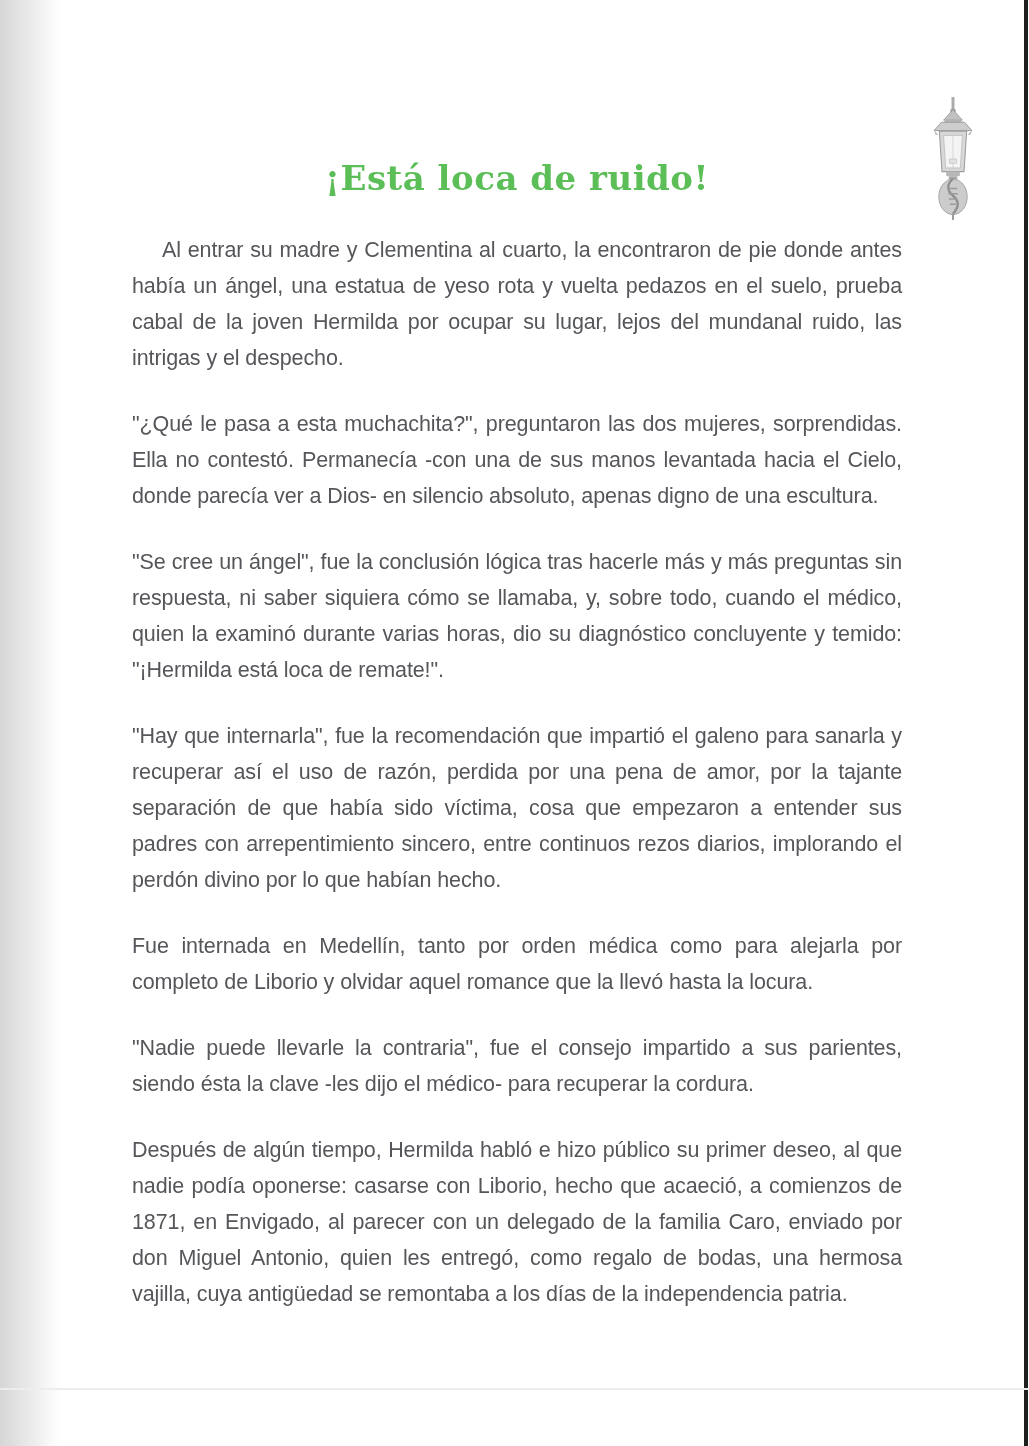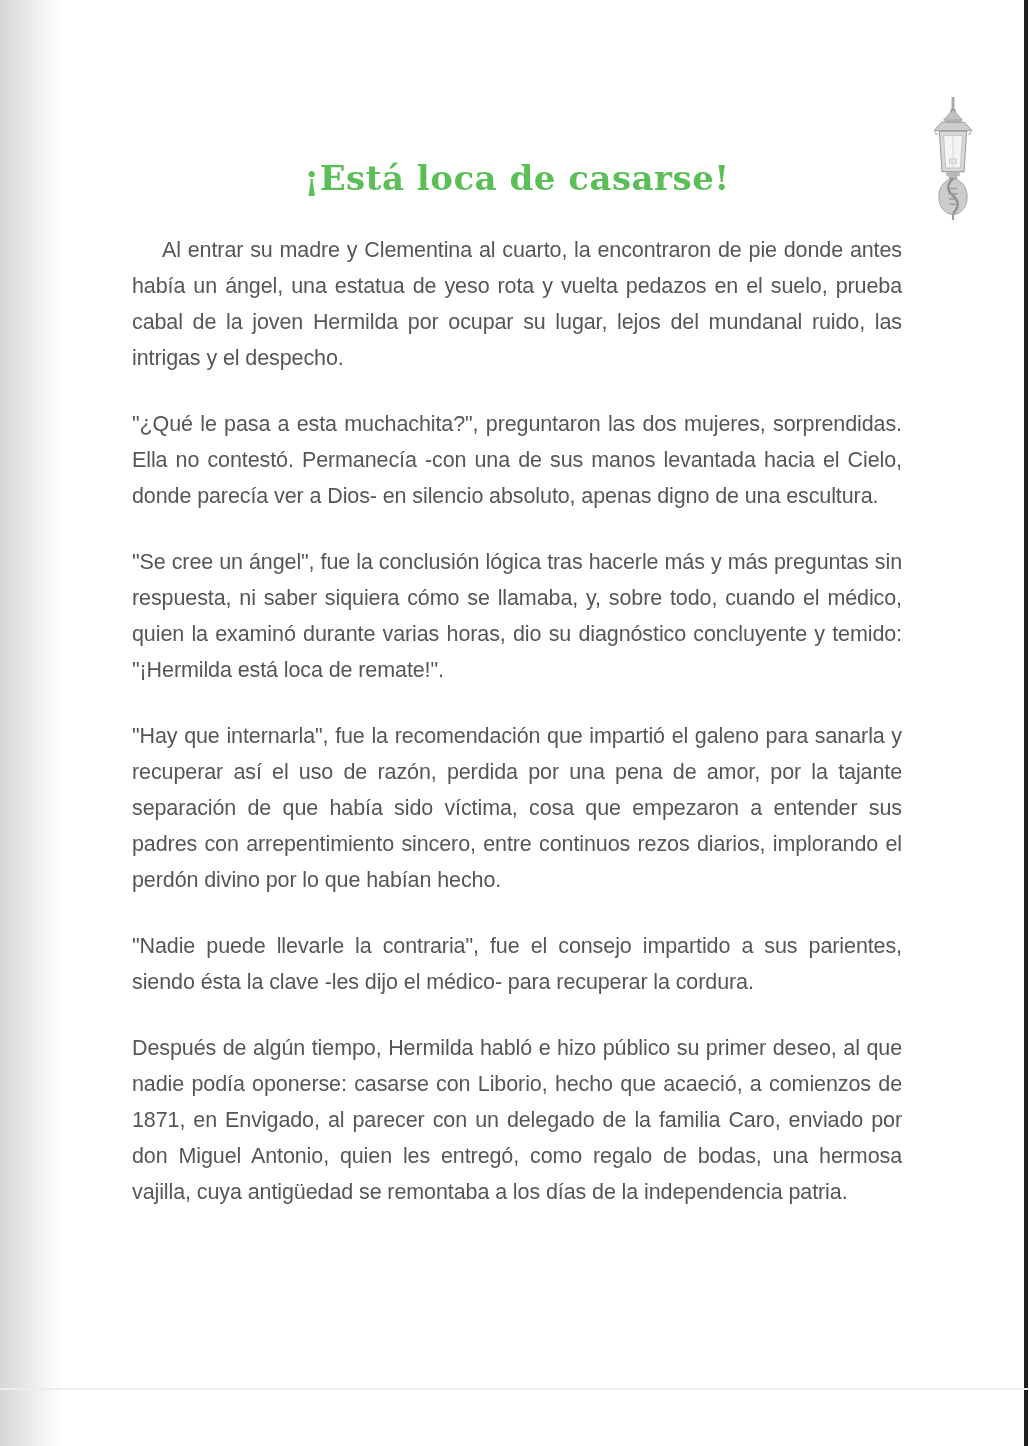--- a/index.html
+++ b/index.html
@@ -115,26 +115,27 @@
     <rect x="26" y="76.5" width="8" height="3" fill="#a8a8a8"></rect>
 
     <ellipse cx="30" cy="96" rx="13.5" ry="17" fill="#cccccc" stroke="#a3a3a3" stroke-width="0.9"></ellipse>
     <path d="M30 79 C24 84 24 90 30 95 C36 100 36 106 30 112" fill="none" stroke="#8f8f8f" stroke-width="2.2"></path>
     <path d="M26 88 L34 88 M25.5 93 L34.5 93 M26 98 L34 98 M27 103 L33 103" stroke="#9b9b9b" stroke-width="1.4"></path>
     <path d="M30 112 L30 118" stroke="#9b9b9b" stroke-width="2"></path>
   </svg>
 </div>
 
 <div class="content">
-  <h1 class="page-title">¡Está loca de casarse!</h1>
+  <h1 class="page-title">¡Está loca de ruido!</h1>
   <div class="paragraphs">
       <p class="indent">Al entrar su madre y Clementina al cuarto, la encontraron de pie donde antes había un ángel, una estatua de yeso rota y vuelta pedazos en el suelo, prueba cabal de la joven Hermilda por ocupar su lugar, lejos del mundanal ruido, las intrigas y el despecho.</p>
       <p>"¿Qué le pasa a esta muchachita?", preguntaron las dos mujeres, sorprendidas. Ella no contestó. Permanecía -con una de sus manos levantada hacia el Cielo, donde parecía ver a Dios- en silencio absoluto, apenas digno de una escultura.</p>
       <p>"Se cree un ángel", fue la conclusión lógica tras hacerle más y más preguntas sin respuesta, ni saber siquiera cómo se llamaba, y, sobre todo, cuando el médico, quien la examinó durante varias horas, dio su diagnóstico concluyente y temido: "¡Hermilda está loca de remate!".</p>
       <p>"Hay que internarla", fue la recomendación que impartió el galeno para sanarla y recuperar así el uso de razón, perdida por una pena de amor, por la tajante separación de que había sido víctima, cosa que empezaron a entender sus padres con arrepentimiento sincero, entre continuos rezos diarios, implorando el perdón divino por lo que habían hecho.</p>
+      <p>Fue internada en Medellín, tanto por orden médica como para alejarla por completo de Liborio y olvidar aquel romance que la llevó hasta la locura.</p>
       <p>"Nadie puede llevarle la contraria", fue el consejo impartido a sus parientes, siendo ésta la clave -les dijo el médico- para recuperar la cordura.</p>
       <p>Después de algún tiempo, Hermilda habló e hizo público su primer deseo, al que nadie podía oponerse: casarse con Liborio, hecho que acaeció, a comienzos de 1871, en Envigado, al parecer con un delegado de la familia Caro, enviado por don Miguel Antonio, quien les entregó, como regalo de bodas, una hermosa vajilla, cuya antigüedad se remontaba a los días de la independencia patria.</p>
     </div>
 </div>
 
 <div class="footer-rule"></div>
 
 <div class="footer">
   <span class="name first">JORGE EMILIO</span>
   <span class="name last">SIERRA MONTOYA</span>

